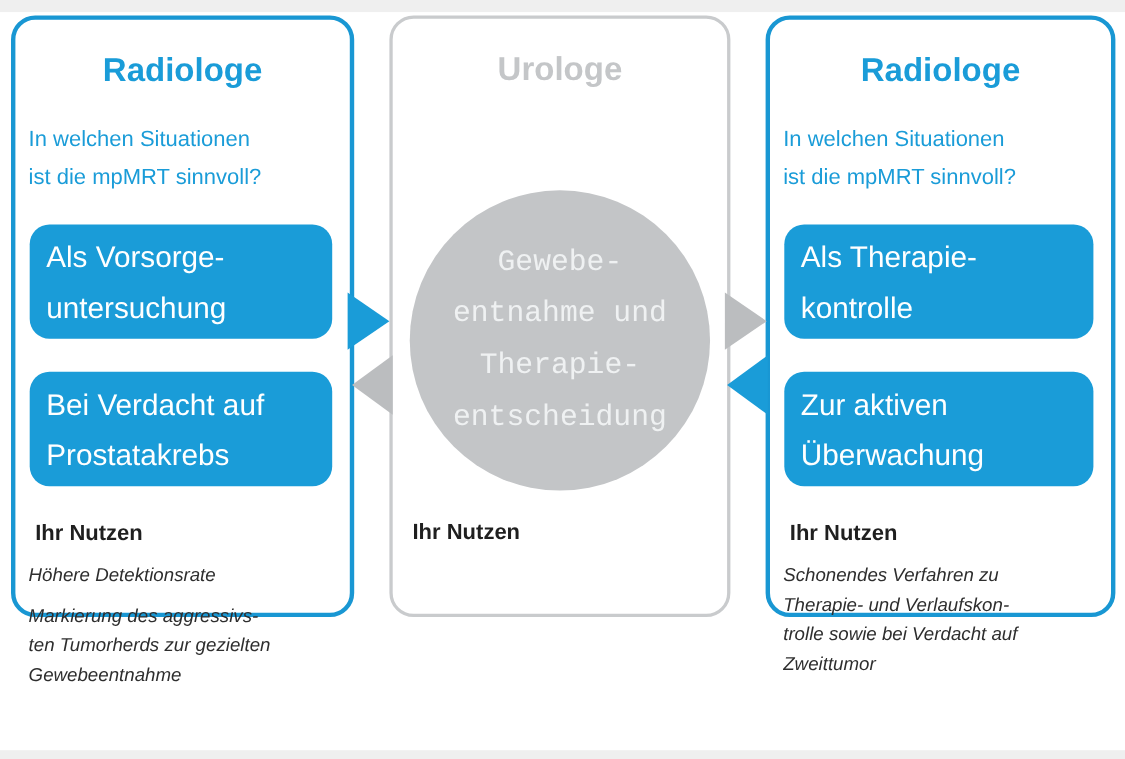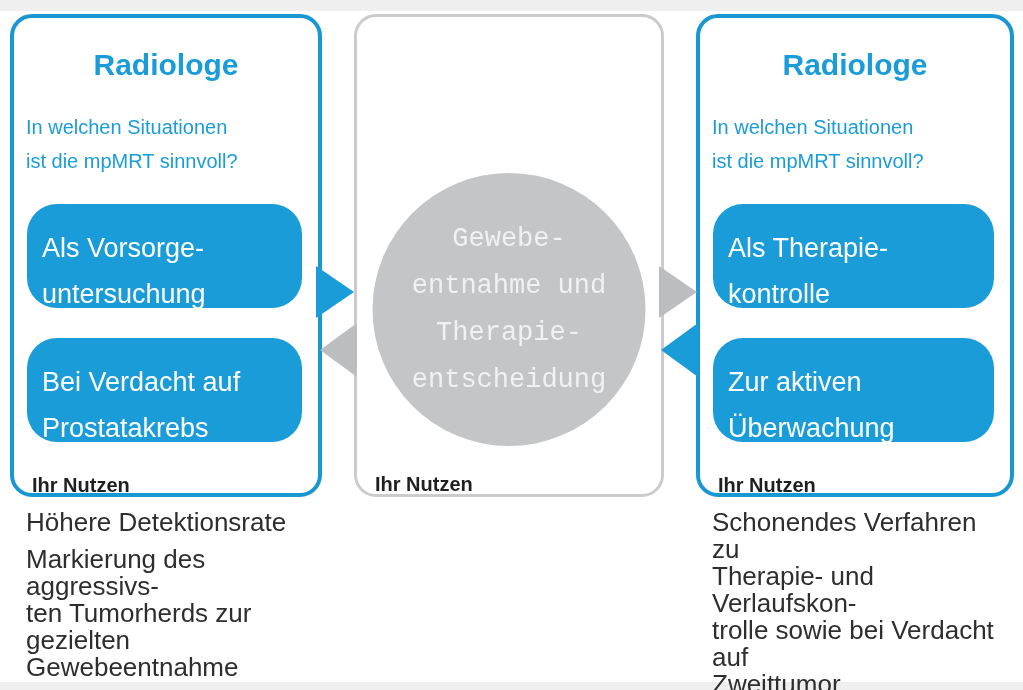--- a/index.html
+++ b/index.html
@@ -5,21 +5,21 @@
   html,body{margin:0;padding:0;background:#fff;}
   .stage{
     position:relative;width:1023px;height:690px;background:#fff;
     font-family:"Liberation Sans",sans-serif;overflow:hidden;
   }
   .band{position:absolute;left:0;right:0;background:var(--band);}
   .band.top{top:0;height:11px;}
   .band.bottom{bottom:0;height:8px;}
 
   .col{
-    position:absolute;top:14px;height:483px;border-radius:22px;
+    position:absolute;top:14px;height:547px;border-radius:22px;
     background:#fff;box-sizing:border-box;
   }
   .col-blue{border:4px solid var(--blue-border);}
   .col-gray{border:3px solid var(--gray-border);}
   .col-left{left:10px;width:312px;}
   .col-center{left:354px;width:310px;}
   .col-right{left:696px;width:318px;}
 
   .col-title{
     position:absolute;top:30px;left:0;width:100%;margin:0;text-align:center;
@@ -28,36 +28,36 @@
   .col-blue .col-title{color:var(--blue);}
   .col-gray .col-title{color:var(--gray-title);}
 
   .question{
     position:absolute;top:92px;left:12px;right:6px;margin:0;
     font-size:20px;line-height:34px;color:var(--blue);white-space:pre-line;
   }
 
   .pill{
     position:absolute;left:13px;right:16px;height:104px;box-sizing:border-box;
-    background:var(--blue);border-radius:30px;color:#fff;
-    font-size:27px;line-height:46px;padding:21px 0 0 15px;white-space:pre-line;
+    background:var(--blue);border-radius:18px;color:#fff;
+    font-size:27px;line-height:46px;padding:7px 0 0 15px;white-space:pre-line;
   }
   .pill-1{top:186px;}
   .pill-2{top:320px;}
 
   .circle{
     position:absolute;top:156px;left:50%;transform:translateX(-50%);
     width:273px;height:273px;border-radius:50%;background:var(--gray-fill);
     display:flex;align-items:center;justify-content:center;text-align:center;
     color:var(--circle-text);font-size:27px;line-height:47px;white-space:pre-line;font-family:Liberation Mono, monospace;
   }
 
   .benefits{position:absolute;top:456px;left:12px;right:6px;color:var(--text-body);}
   .benefits h3{margin:0 6px 12px;font-size:20px;font-weight:700;color:var(--text-heading);}
-  .benefits p{margin:0 0 10px;font-size:26px;line-height:27px;white-space:pre-line;}
+  .benefits p{margin:0 0 10px;font-size:17px;line-height:27px;white-space:pre-line;font-style:italic;}
 
   .arrow{position:absolute;width:0;height:0;border-style:solid;border-color:transparent;z-index:3;}
   .arrow-blue-right{left:316px;top:266px;border-width:26px 0 26px 38px;border-left-color:var(--blue);}
   .arrow-gray-left {left:320px;top:323px;border-width:27px 37px 27px 0;border-right-color:var(--gray-arrow);}
   .arrow-gray-right{left:659px;top:266px;border-width:26px 0 26px 38px;border-left-color:var(--gray-arrow);}
   .arrow-blue-left {left:661px;top:323px;border-width:27px 37px 27px 0;border-right-color:var(--blue);}
 </style>
 </head>
 <body>
 
@@ -77,20 +77,21 @@
     <div class="benefits">
       <h3>Ihr Nutzen</h3>
       <p>Höhere Detektionsrate</p>
       <p>Markierung des aggressivs-
 ten Tumorherds zur gezielten
 Gewebeentnahme</p>
     </div>
   </section>
 
   <section class="col col-gray col-center">
+    <h2 class="col-title">Urologe</h2>
     <div class="circle">Gewebe-
 entnahme und
 Therapie-
 entscheidung</div>
     <div class="benefits">
       <h3>Ihr Nutzen</h3>
     </div>
   </section>
 
   <section class="col col-blue col-right">

